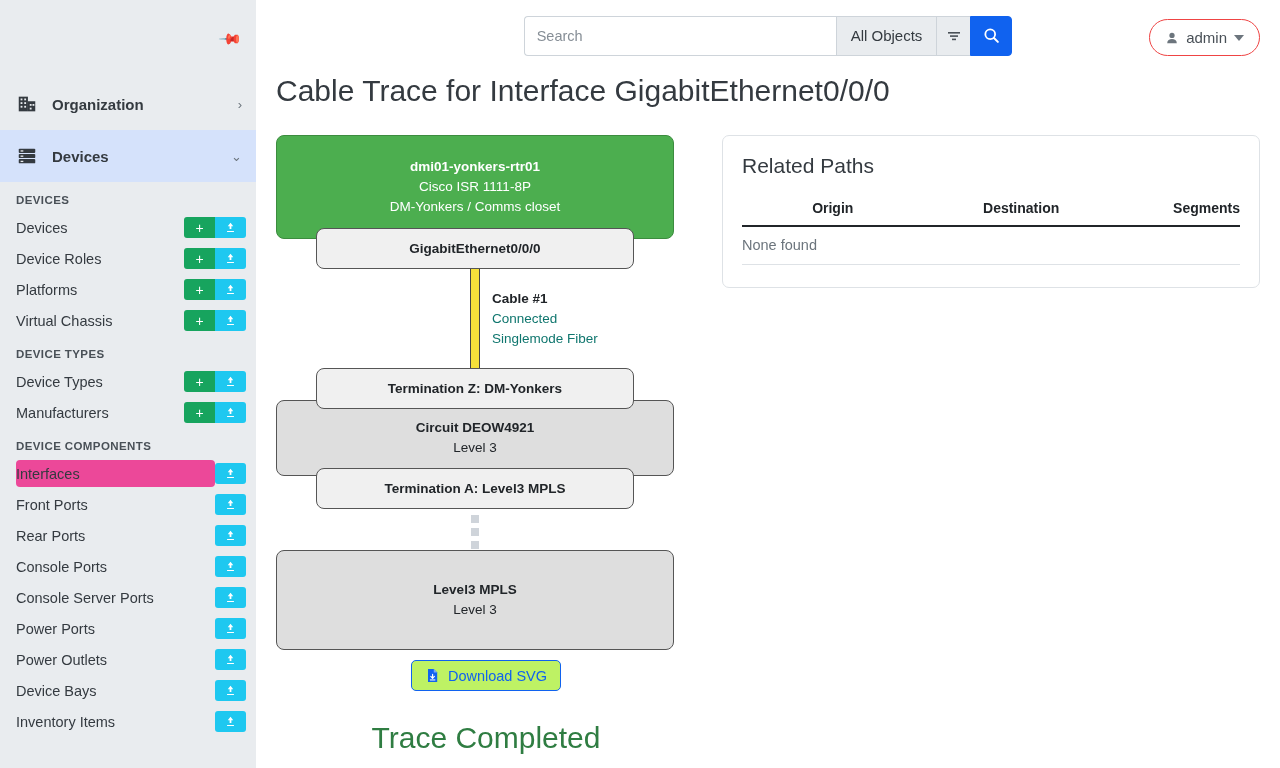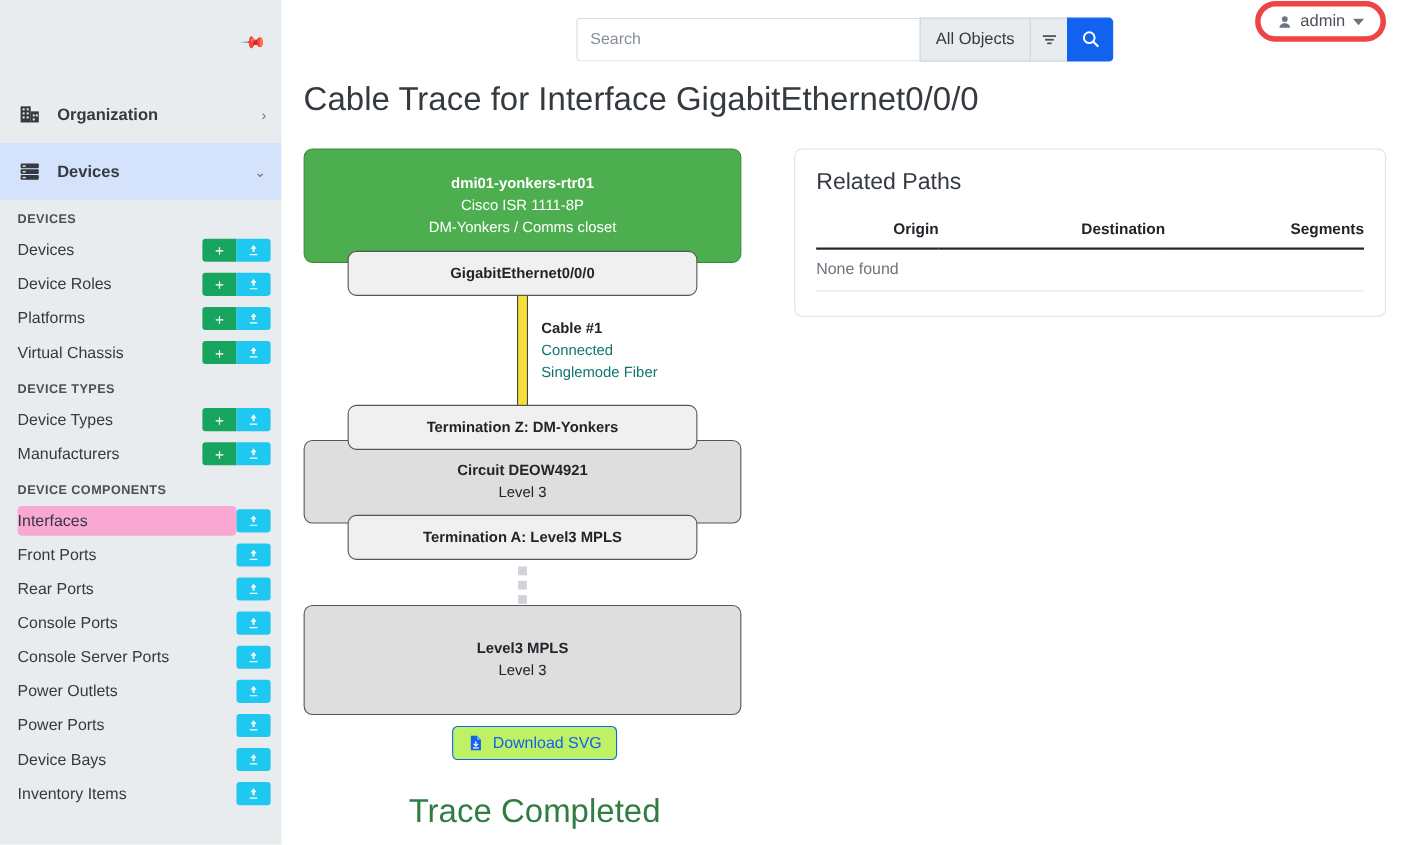--- a/index.html
+++ b/index.html
@@ -35,21 +35,21 @@
     font-size:11.5px; font-weight:700; color:#495057;
     letter-spacing:.4px; padding:12px 0 6px 16px;
   }
   .nav-item {
     display:flex; align-items:center; height:31px;
     padding:0 10px 0 16px; margin:0 0 0 0; cursor:pointer;
   }
   .nav-item .label {
     font-size:14.5px; color:#343a40; flex:1 1 auto;
   }
-  .nav-item.active .label-wrap { background:#f9a8d4; }
+  .nav-item.active .label-wrap { background:#ec4899; }
   .label-wrap {
     flex:1 1 auto; display:flex; align-items:center;
     height:27px; padding:0 6px 0 0; border-radius:4px;
   }
   .nav-item.active .label-wrap { padding-left:0; }
   .btns { display:flex; flex:0 0 auto; height:21px; }
   .btn-add, .btn-imp {
     width:31px; height:21px; display:flex; align-items:center; justify-content:center;
     color:#fff; font-size:12px; cursor:pointer;
   }
@@ -77,23 +77,23 @@
   .filter-btn {
     display:flex; align-items:center; justify-content:center; width:34px; height:40px;
     background:#e9ecef; border:1px solid #ced4da; border-right:none; cursor:pointer;
   }
   .search-btn {
     display:flex; align-items:center; justify-content:center; width:42px; height:40px;
     background:#1062ef; border:1px solid #1062ef; border-radius:0 4px 4px 0;
     color:#fff; cursor:pointer;
   }
   .user-btn {
-    position:absolute; right:20px; top:1px;
+    position:absolute; right:20px; top:19px;
     display:flex; align-items:center; gap:7px;
-    height:37px; padding:0 15px; border:5px solid #ef4444; border-radius:19px;
+    height:37px; padding:0 15px; border:1px solid #ef4444; border-radius:19px;
     font-size:15px; color:#495057; background:#fff; cursor:pointer;
   }
   .caret { width:0; height:0; border-left:5px solid transparent; border-right:5px solid transparent;
            border-top:6px solid #6c757d; }
 
   .page-title {
     font-size:30px; font-weight:400; color:#343a40;
     padding:0 0 0 20px; margin:0; line-height:40px;
   }
 
@@ -350,34 +350,34 @@
           <span class="btn-imp solo">
         <svg class="upico" viewBox="0 0 16 16">
               <path d="M8 1 L12 6 H9.3 V10 H6.7 V6 H4 Z M3 13 h10 v1.6 H3 Z" fill="#fff"></path>
             </svg>
       </span>
         </div>
     </div>
 
     <div class="nav-item">
       <div class="label-wrap">
+          <span class="label">Power Ports</span>
+        </div>
+      <div class="btns">
+          <span class="btn-imp solo">
+        <svg class="upico" viewBox="0 0 16 16">
+              <path d="M8 1 L12 6 H9.3 V10 H6.7 V6 H4 Z M3 13 h10 v1.6 H3 Z" fill="#fff"></path>
+            </svg>
+      </span>
+        </div>
+    </div>
+
+    <div class="nav-item">
+      <div class="label-wrap">
           <span class="label">Power Outlets</span>
-        </div>
-      <div class="btns">
-          <span class="btn-imp solo">
-        <svg class="upico" viewBox="0 0 16 16">
-              <path d="M8 1 L12 6 H9.3 V10 H6.7 V6 H4 Z M3 13 h10 v1.6 H3 Z" fill="#fff"></path>
-            </svg>
-      </span>
-        </div>
-    </div>
-
-    <div class="nav-item">
-      <div class="label-wrap">
-          <span class="label">Power Ports</span>
         </div>
       <div class="btns">
           <span class="btn-imp solo">
         <svg class="upico" viewBox="0 0 16 16">
               <path d="M8 1 L12 6 H9.3 V10 H6.7 V6 H4 Z M3 13 h10 v1.6 H3 Z" fill="#fff"></path>
             </svg>
       </span>
         </div>
     </div>
 

